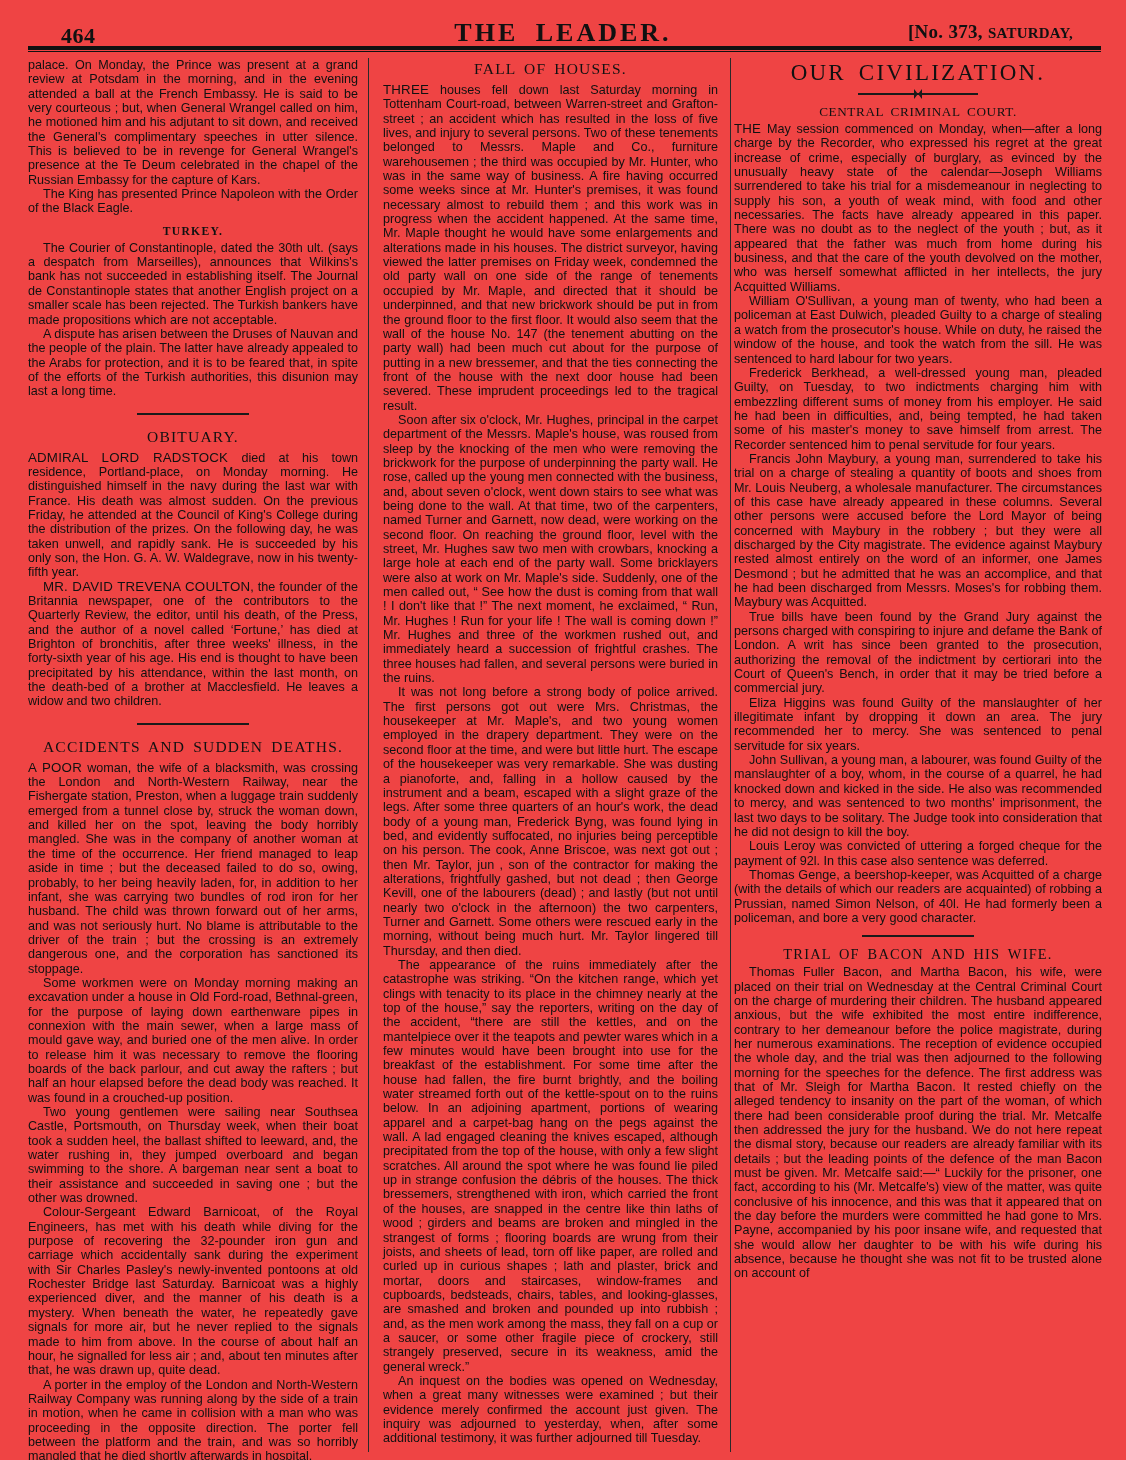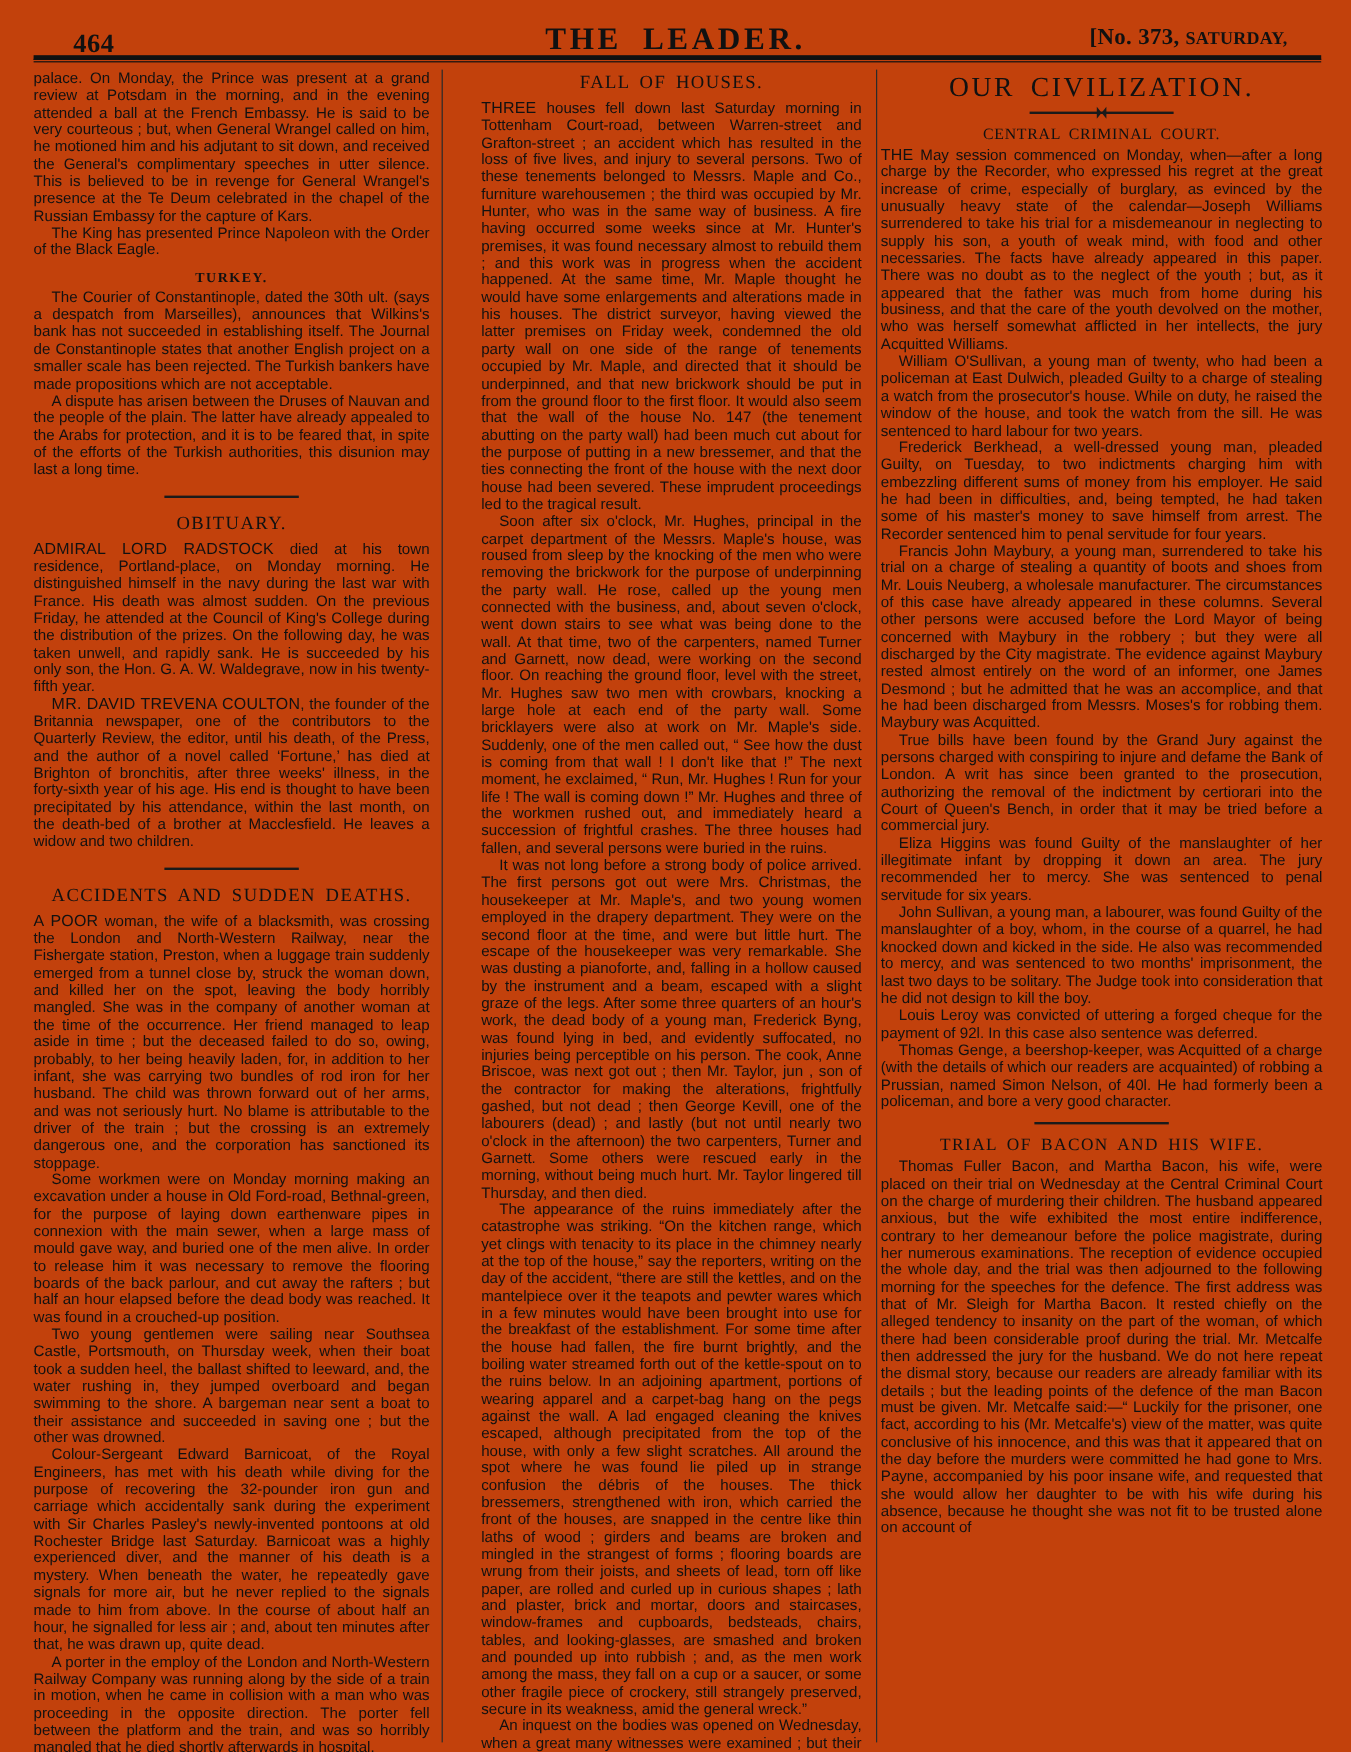--- a/index.html
+++ b/index.html
@@ -11,21 +11,21 @@
     width: 1126px;
     height: 1460px;
     font-family: "Liberation Serif", "DejaVu Serif", serif;
     color: #111111;
     overflow: hidden;
   }
   .page {
     position: relative;
     width: 1126px;
     height: 1460px;
-    background: #c2410c;
+    background: #ef4444;
     box-sizing: border-box;
   }
 
   
   .masthead {
     position: relative;
     height: 52px;
     padding: 18px 28px 0 28px;
     box-sizing: border-box;
   }
@@ -95,21 +95,21 @@
     display: flex;
     align-items: stretch;
   }
   .col {
     width: 340px;
     box-sizing: border-box;
     position: relative;
   }
   .col-1 { padding-right: 10px; }
   .col-2 {
-    padding-left: 32px;
+    padding-left: 14px;
     padding-right: 12px;
     border-left: 1px solid #2a2a2a;
     width: 362px;
   }
   .col-3 {
     padding-left: 3px;
     border-left: 1px solid #2a2a2a;
     width: 372px;
   }
 

